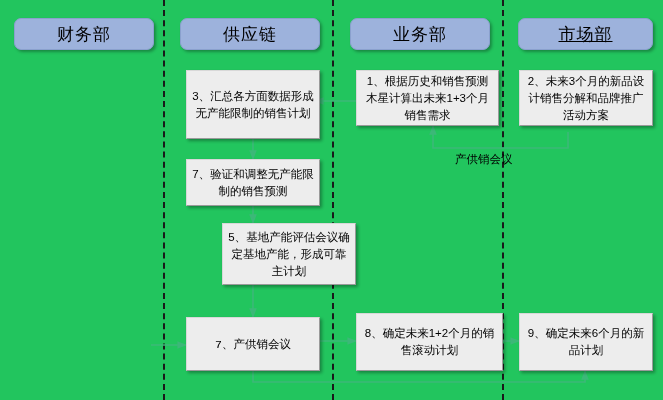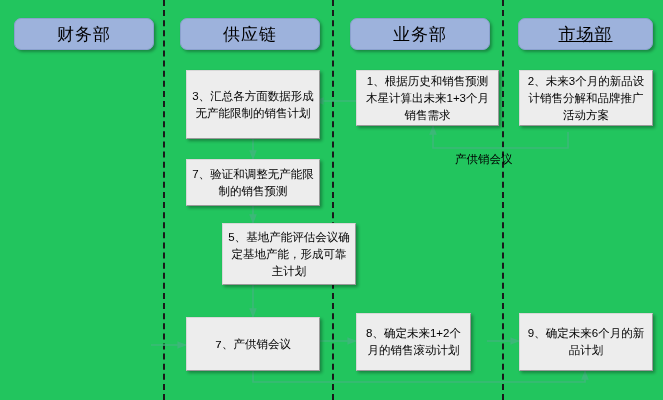--- a/index.html
+++ b/index.html
@@ -151,21 +151,21 @@
 
   <div class="node" style="left:186px; top:223px; width:134px; height:62px;margin-left:36px;">
     <span>5、基地产能评估会议确定基地产能，形成可靠主计划</span>
   </div>
 
 
   <div class="node" style="left:186px; top:317px; width:134px; height:54px;font-family:Liberation Mono, monospace;">
     <span>7、产供销会议</span>
   </div>
 
-  <div class="node" style="left:356px; top:313px; width:115px; height:58px;">
+  <div class="node" style="left:356px; top:313px; width:147px; height:58px;">
     <span>8、确定未来1+2个月的销售滚动计划</span>
   </div>
 
   <div class="node" style="left:519px; top:313px; width:134px; height:58px;">
     <span>9、确定未来6个月的新品计划</span>
   </div>
 
   <div class="annotation" style="left:455px; top:152px;">
     <span>产供销会议</span>
   </div>

